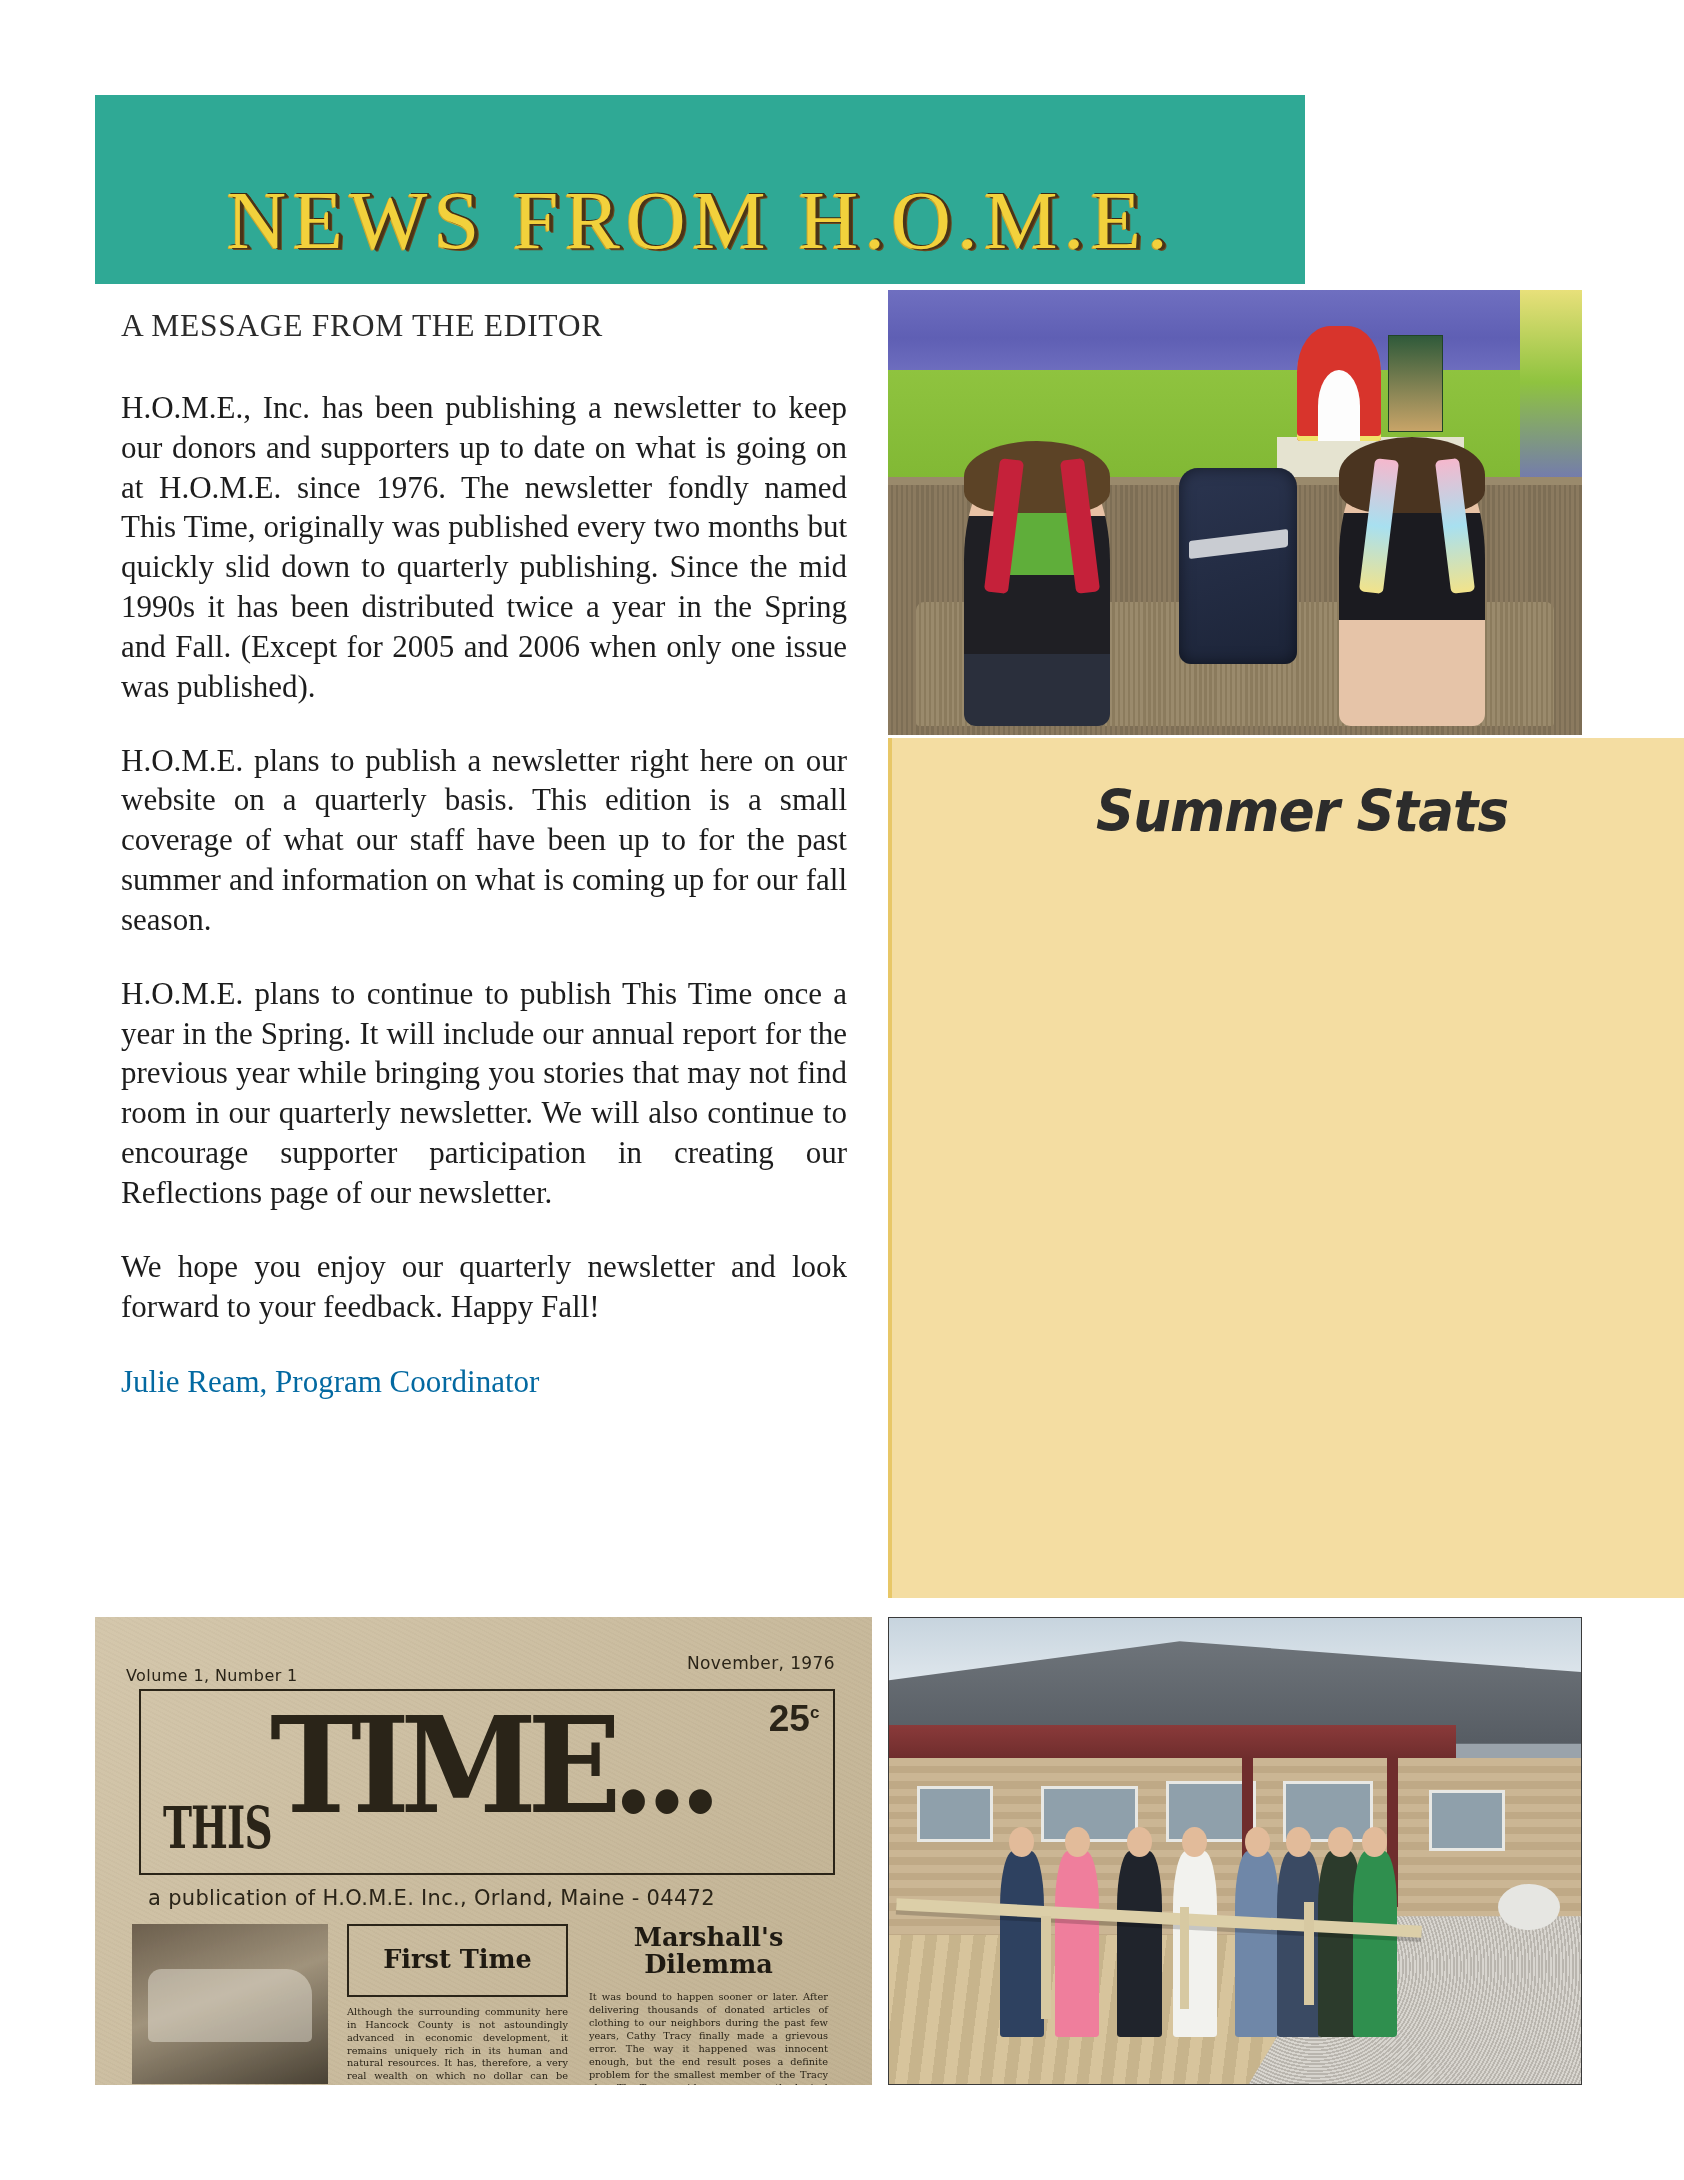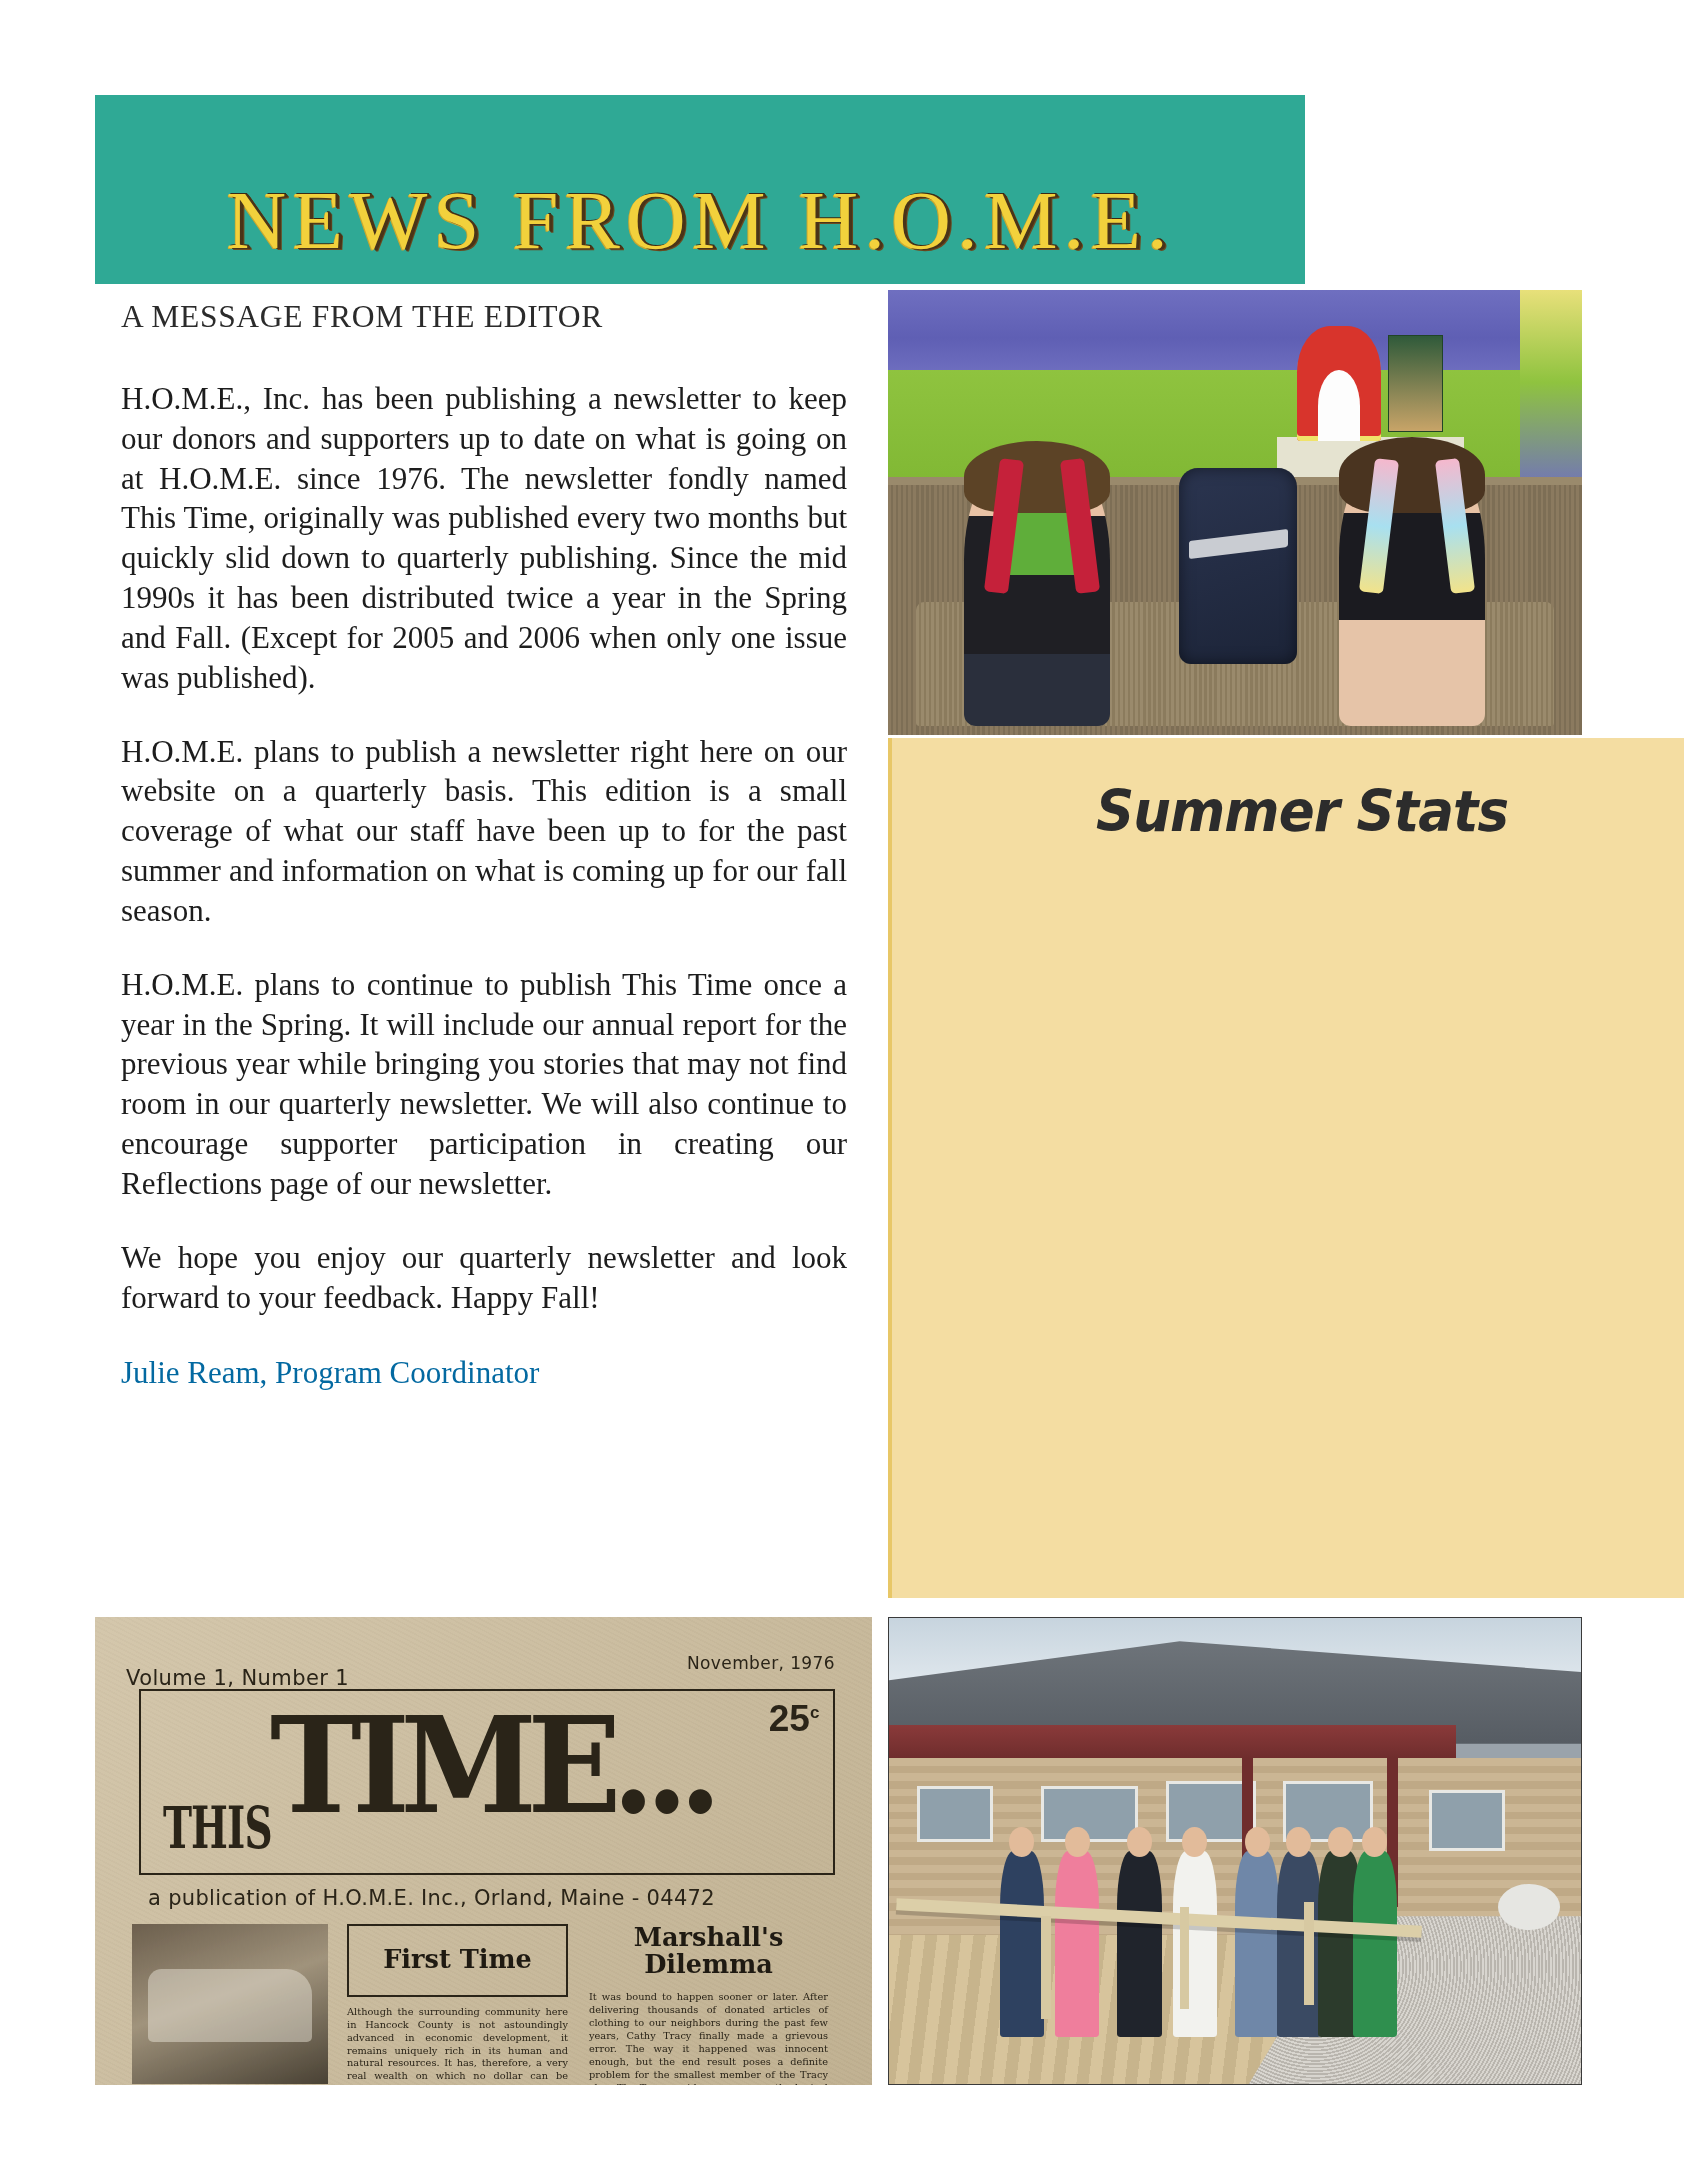--- a/index.html
+++ b/index.html
@@ -46,21 +46,21 @@
        4.3px 1.7px 0 #6b4a20,
        1.7px -0.9px 0 #3a2812,
        -0.9px 0.9px 0 #c8a830;
     font-weight: 400;
   }
 
   
   .left-col {
     position: absolute;
     left: 121px;
-    top: 299px;
+    top: 308px;
     width: 726px;
   }
   .editor-heading {
     font-size: 31.5px;
     letter-spacing: 0.7px;
     color: #2b2b2b;
     margin-bottom: 44px;
     font-weight: 400;
   }
   .body-par {
@@ -181,21 +181,21 @@
     width: 777px;
     height: 468px;
     overflow: hidden;
     background: #cbbb9a;
     background-image:
       linear-gradient(135deg, rgba(255,255,255,.18) 0%, rgba(0,0,0,.05) 100%),
       repeating-linear-gradient(27deg, rgba(120,100,70,.05) 0 1.7px, rgba(0,0,0,0) 1.7px 4.3px);
     font-family: "DejaVu Sans", sans-serif;
     color: #2a2418;
   }
-  .nw-vol { position:absolute; left:31px; top:49px; font-size:21px; letter-spacing:0.4px; }
+  .nw-vol { position:absolute; left:31px; top:49px; font-size:16px; letter-spacing:0.4px; }
   .nw-date { position:absolute; right:37px; top:36px; font-size:17px; letter-spacing:0.4px; }
   .nw-logobox {
     position:absolute; left:44px; top:72px; right:37px; height:186px;
     border:2.6px solid #2a2418;
   }
   .nw-price { position:absolute; right:13.6px; top:6.8px; font-size:37px; font-weight:bold;
     font-family:Liberation Sans, sans-serif; }
   .nw-price sup { font-size:17px; }
   .nw-this {
     position:absolute; left:22px; bottom:12px; font-size:39px; font-weight:bold;

